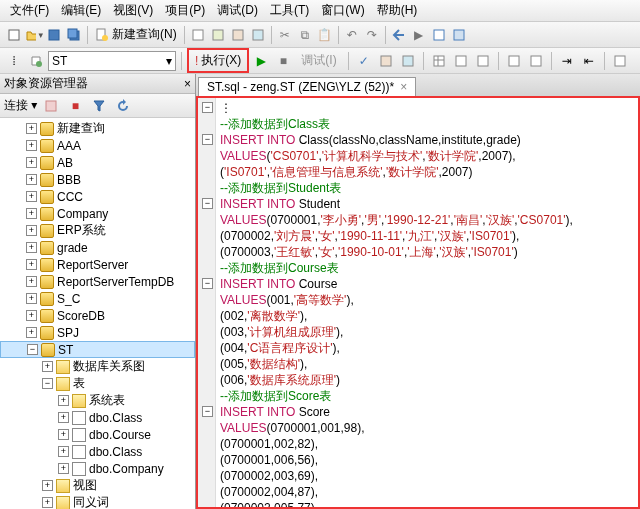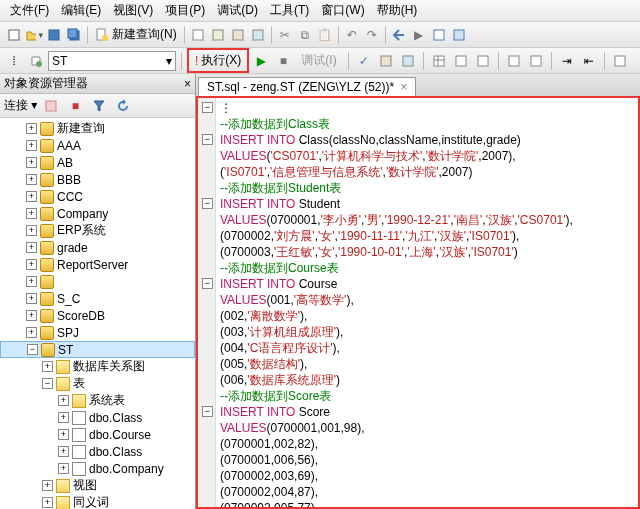--- a/index.html
+++ b/index.html
@@ -284,20 +284,21 @@
         <div class="tn">
           <span class="sp" style="width: 26px;"></span>
           <span class="pm">+</span>
           <span class="ic ic-db"></span>
           <span>ReportServer</span>
         </div>
         <div class="tn">
           <span class="sp" style="width: 26px;"></span>
           <span class="pm">+</span>
           <span class="ic ic-db"></span>
+          <span>ReportServerTempDB</span>
         </div>
         <div class="tn">
           <span class="sp" style="width: 26px;"></span>
           <span class="pm">+</span>
           <span class="ic ic-db"></span>
           <span>S_C</span>
         </div>
         <div class="tn">
           <span class="sp" style="width: 26px;"></span>
           <span class="pm">+</span>

